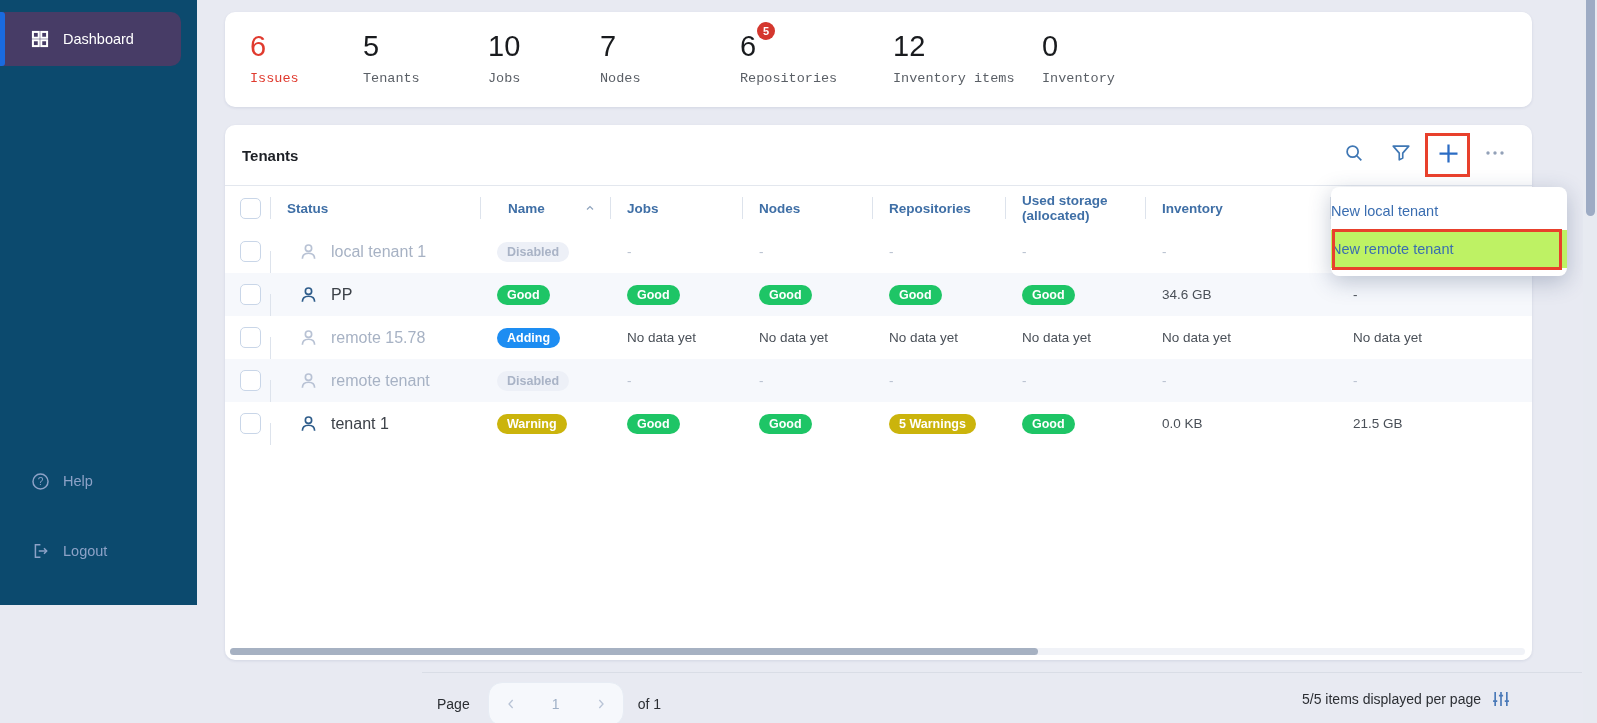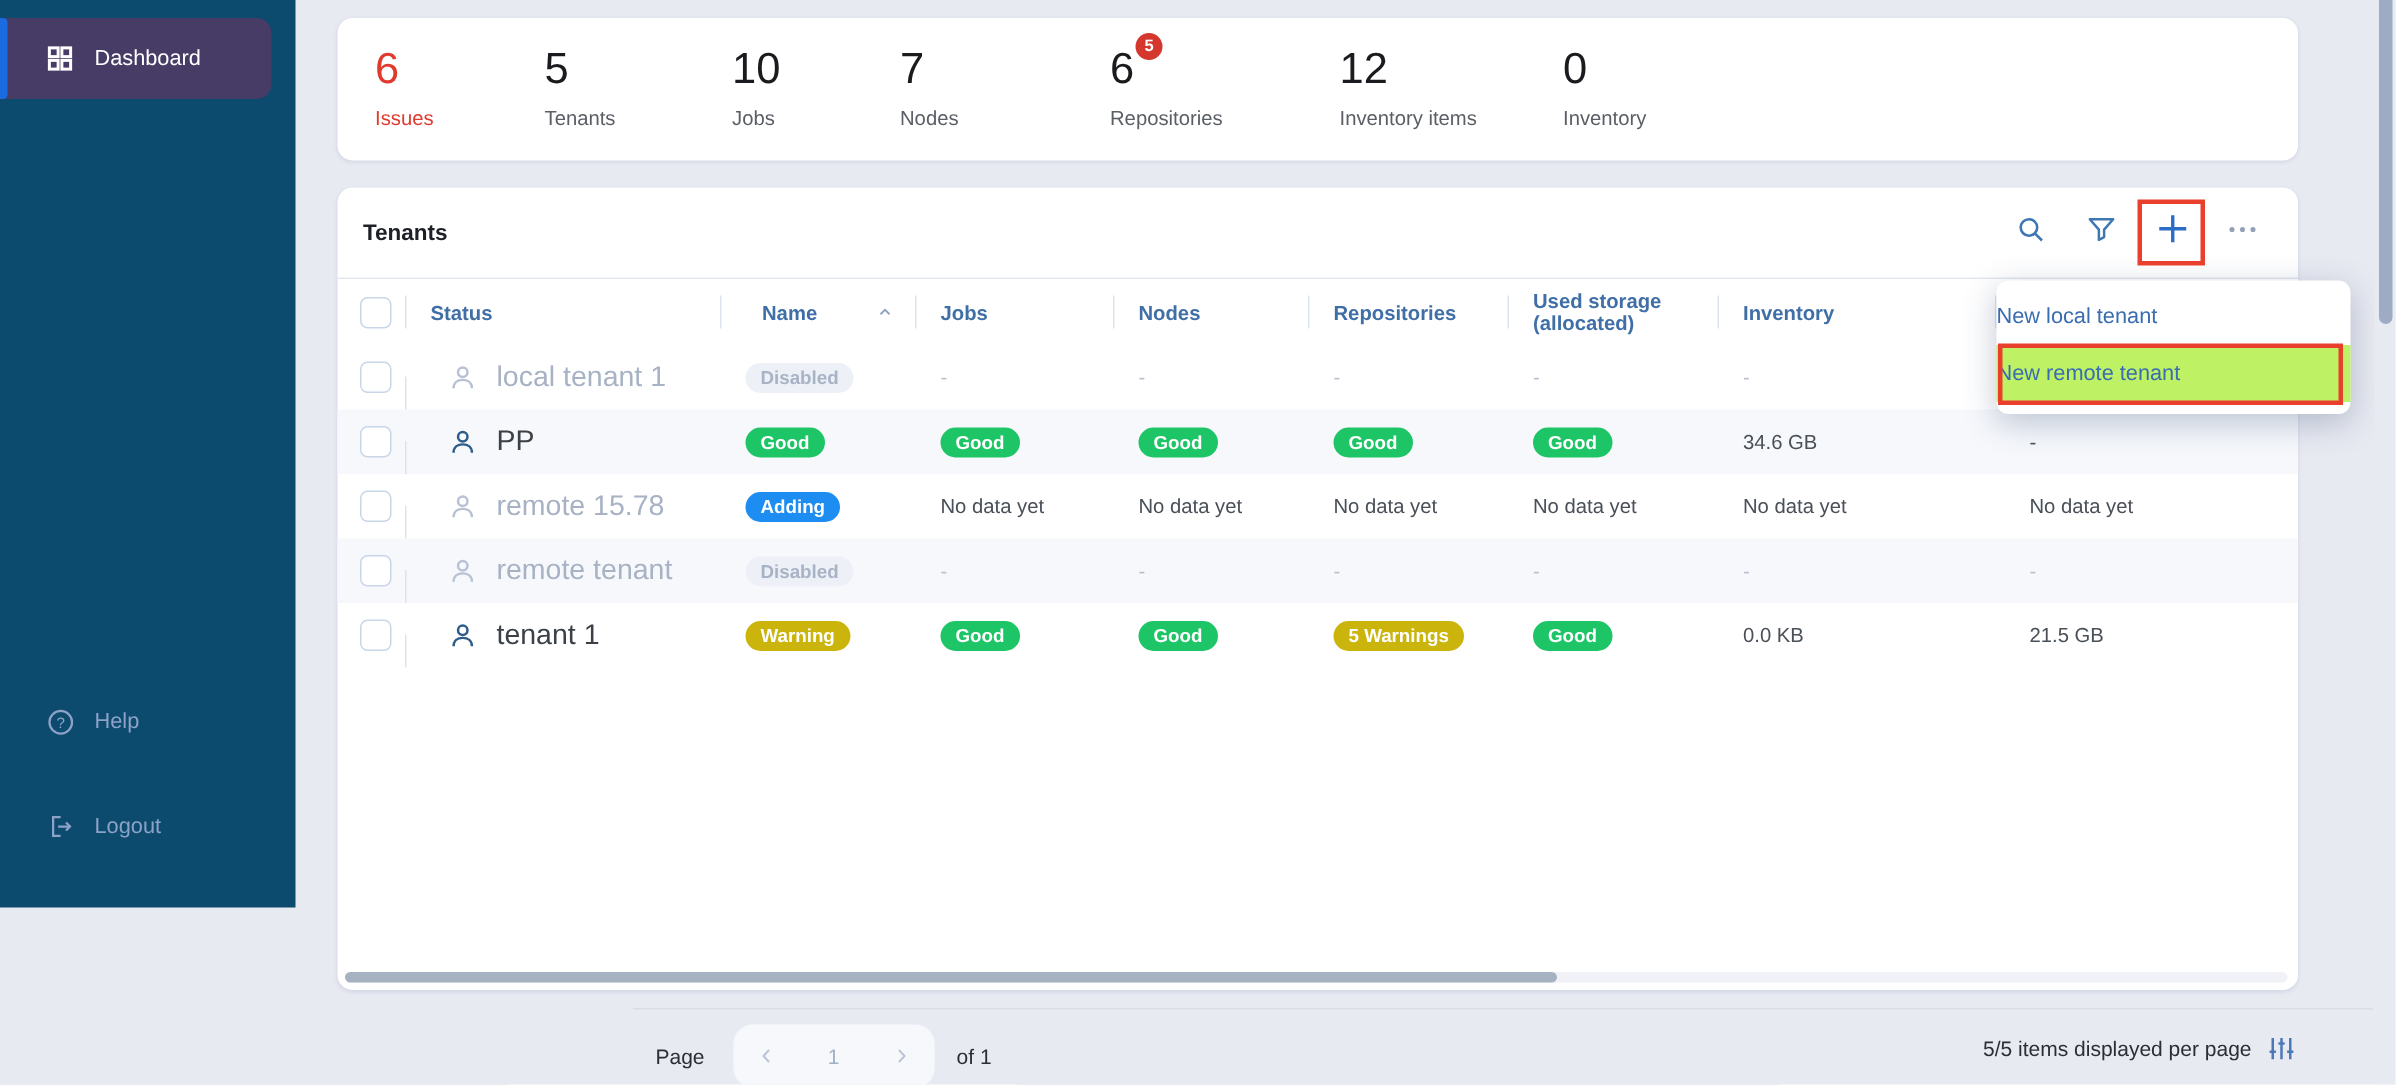--- a/index.html
+++ b/index.html
@@ -43,21 +43,21 @@
   .stats-card { top:12px; height:95px; }
   .stat { position:absolute; top:17px; }
   .stat:nth-child(1){ left:25px; }
   .stat:nth-child(2){ left:138px; }
   .stat:nth-child(3){ left:263px; }
   .stat:nth-child(4){ left:375px; }
   .stat:nth-child(5){ left:515px; }
   .stat:nth-child(6){ left:668px; }
   .stat:nth-child(7){ left:817px; }
   .stat-num { font-size:29px; color:#191b1e; line-height:34px; position:relative; display:inline-block; }
-  .stat-label { font-size:13.5px; color:#5a5f66; margin-top:8px; }
+  .stat-label { font-size:13.5px; color:#5a5f66; margin-top:8px;font-family:Liberation Mono, monospace; }
   .stat.alert .stat-num, .stat.alert .stat-label { color:var(--issues-red); }
   .stat-badge {
     position:absolute; top:-7px; left:calc(100% + 1px);
     min-width:18px; height:18px; border-radius:9px; background:var(--badge-red);
     color:#fff; font-size:11px; font-weight:bold; line-height:18px; text-align:center;
     padding:0 2px;
   }
 
   
   .table-card { top:125px; height:535px; }
@@ -93,21 +93,21 @@
   .trow { height:43px; align-items:center; font-size:13.5px; color:#4a5058; }
   .trow.alt { background:#f6f8fc; }
   .trow .cell-name::before {
     content:""; position:absolute; left:0; top:10px; height:22px; width:1px; background:#dde3ec;
   }
   .checkbox {
     width:21px; height:21px; border:1.5px solid #c9d6e8; border-radius:5px; background:#fff; cursor:pointer;
   }
   .person { display:flex; margin-right:12px; color:#2e5c8a; }
   .person.muted { color:#b8c2d4; }
-  .tenant-name { font-size:19px; color:#3c4148; }
+  .tenant-name { font-size:16px; color:#3c4148; }
   .tenant-name.muted { color:#a7b2c4; }
   .cell .dim { color:#b7c0cf; }
   .pill {
     color:#fff; font-size:12.5px; font-weight:bold; padding:3px 10px; border-radius:11px;
     white-space:nowrap;
   }
   .pill.good { background:var(--pill-good); }
   .pill.adding { background:var(--pill-adding); }
   .pill.warning { background:var(--pill-warning); }
   .pill.disabled { background:#edf0f7; color:#a9b3c6; }
@@ -139,21 +139,21 @@
   }
   .pager-left { position:absolute; left:15px; top:9px; display:flex; align-items:center; font-size:14px; color:#2b2e33; }
   .page-box {
     margin-left:18px; width:136px; height:44px; border:1px solid #e7ecf4; background:#f6f8fc;
     border-radius:14px; display:flex; align-items:center; justify-content:space-between;
     padding:0 14px; cursor:pointer;
   }
   .page-box .chev { color:#b9c4d6; display:flex; }
   .page-num { color:#9fb0c6; font-size:14px; }
   .of-label { margin-left:14px; }
-  .pager-right { position:absolute; right:51px; top:16px; display:flex; align-items:center; font-size:14px; color:#2b2e33; }
+  .pager-right { position:absolute; right:71px; top:16px; display:flex; align-items:center; font-size:14px; color:#2b2e33; }
   .sliders { margin-left:10px; color:#4a79b8; display:flex; cursor:pointer; }
 
   
   .v-scroll { position:absolute; right:0; top:0; width:14px; height:723px; background:#e7eaf1; z-index:40; }
   .v-thumb { position:absolute; left:3px; top:-5px; width:9px; height:221px; background:#9dabc4; border-radius:5px; cursor:pointer; }
 </style>
 </head>
 <body>
 
 <div class="sidebar">

